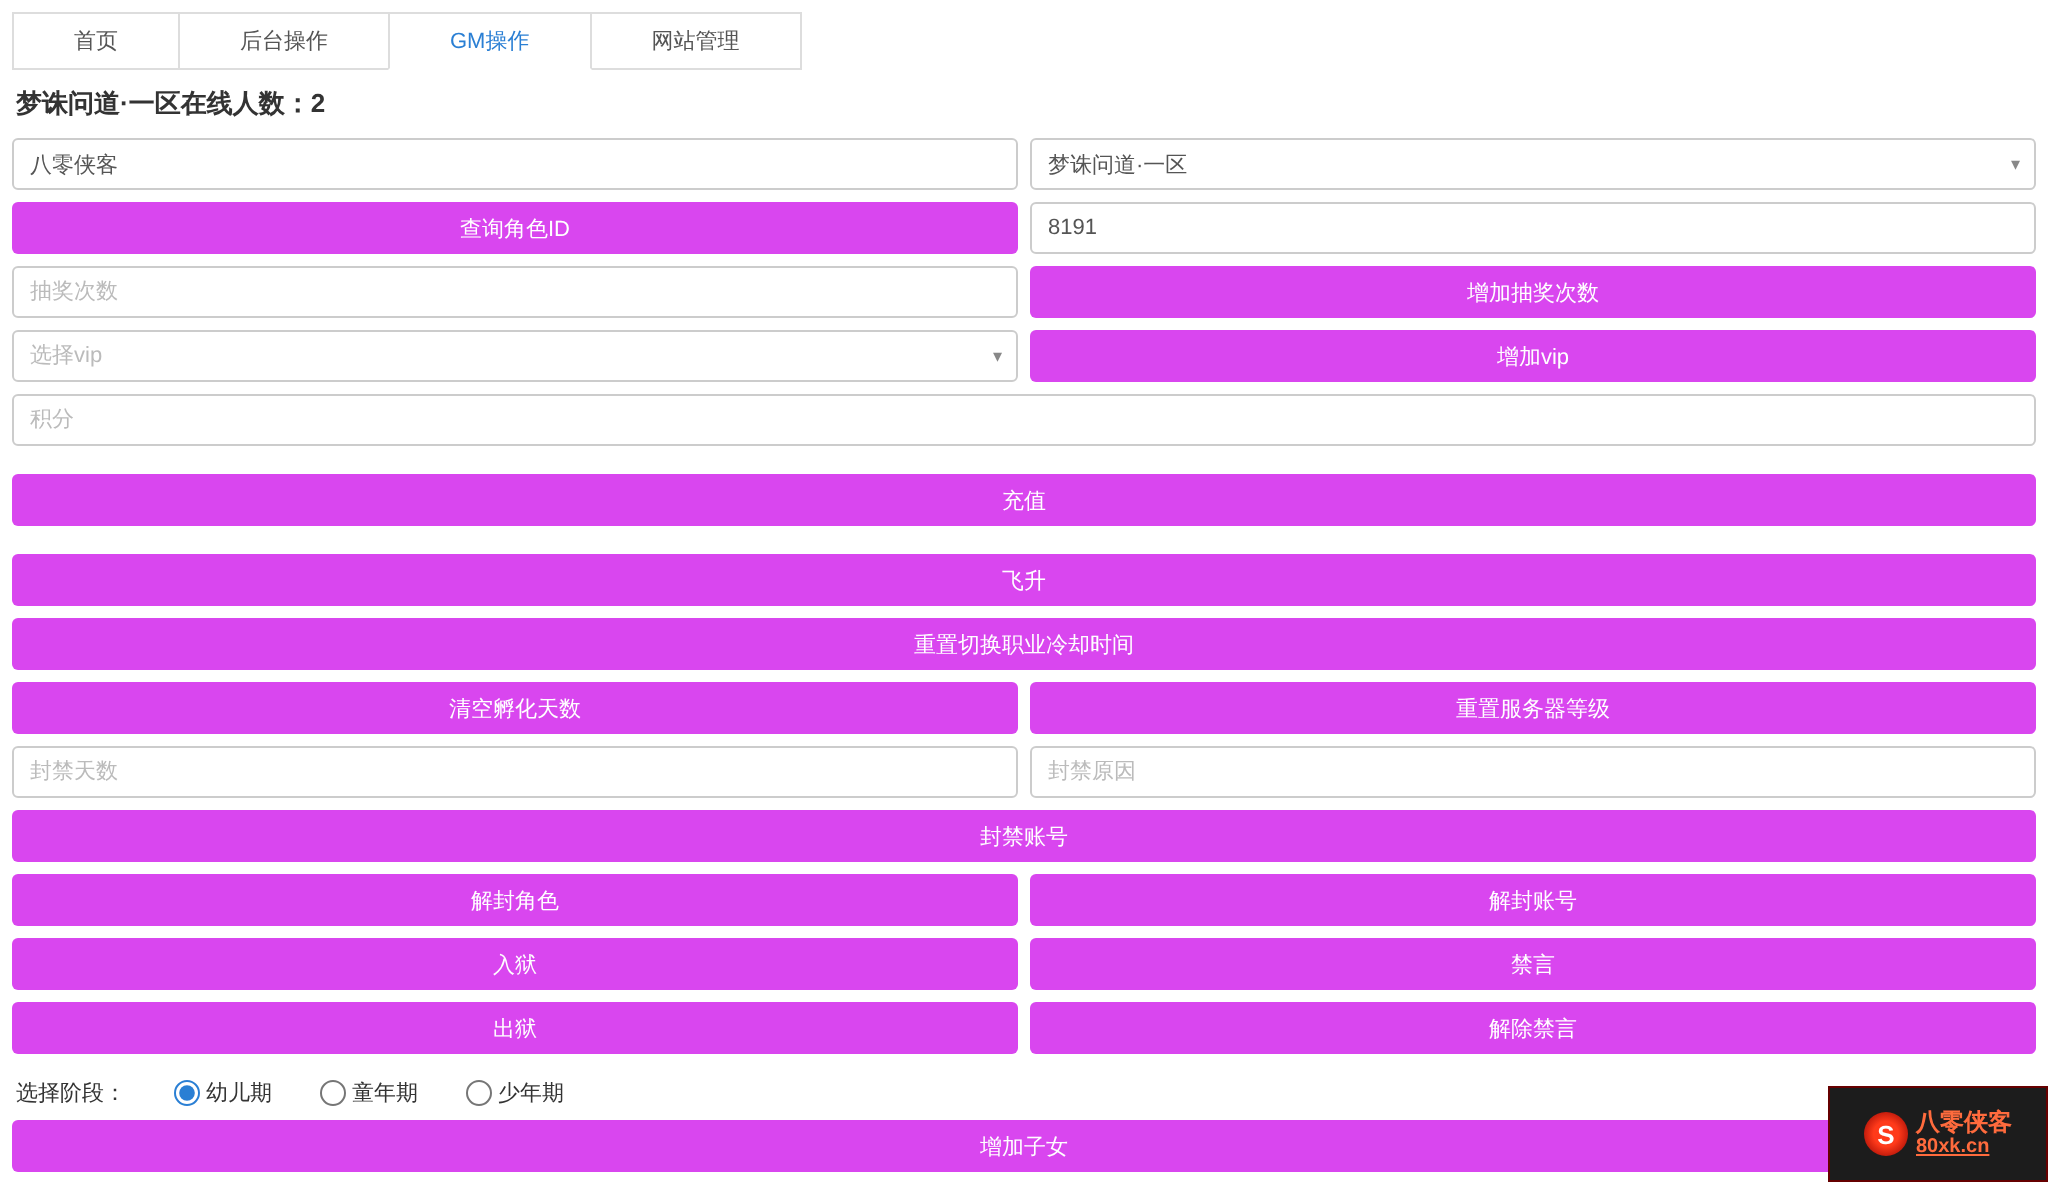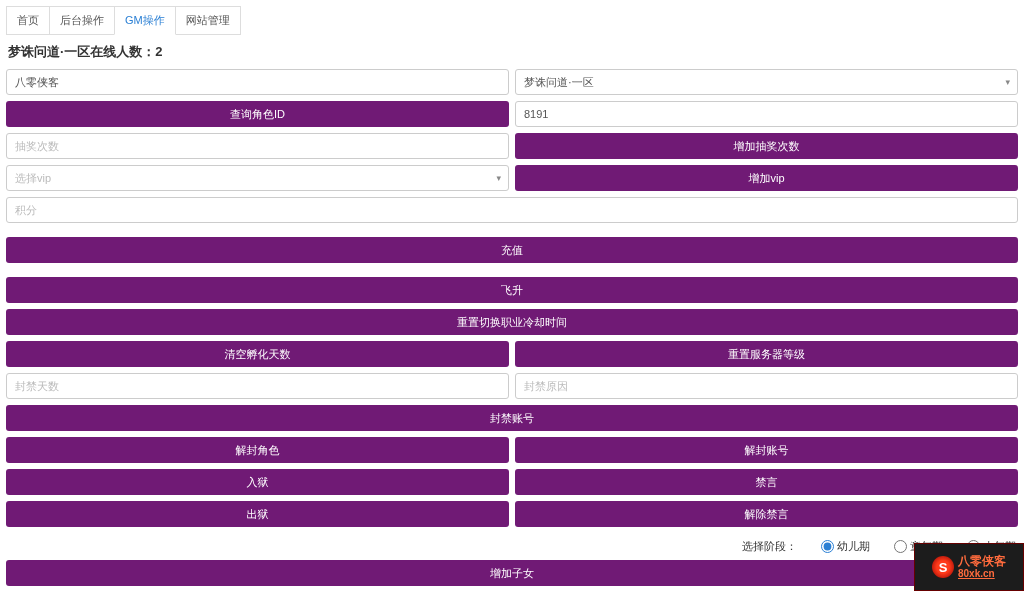--- a/index.html
+++ b/index.html
@@ -1,29 +1,29 @@
 <!DOCTYPE html>
 <html><head>
 <meta charset="utf-8">
 <style>
 * { box-sizing: border-box; margin: 0; padding: 0; }
 body { font-family: Arial, "Microsoft YaHei", sans-serif; font-size: 11px; background: #fff; color: #333; padding: 6px; }
 .tabs { display: flex; gap: 0; margin-bottom: 8px; }
-.tab { padding: 6px 10px; border: 1px solid #ddd; background: #fff; font-size: 11px; cursor: pointer; margin-right: -1px; color: #555; }
+.tab { padding: 6px 30px; border: 1px solid #ddd; background: #fff; font-size: 11px; cursor: pointer; margin-right: -1px; color: #555; }
 .tab.active { color: #2a7fd4; border-bottom-color: #fff; position: relative; z-index: 1; }
 .title { font-size: 13px; font-weight: bold; margin: 8px 0 8px 2px; color: #333; }
 .row { display: flex; gap: 6px; margin-bottom: 6px; }
 .col { flex: 1; }
 .input, .select { width: 100%; height: 26px; padding: 0 8px; border: 1px solid #ccc; border-radius: 3px; font-size: 11px; color: #888; background: #fff; }
 .input::placeholder { color: #bbb; }
 .select-wrap { position: relative; }
 .select-wrap .chev { position: absolute; right: 8px; top: 50%; transform: translateY(-50%); pointer-events: none; color: #888; font-size: 9px; }
 .value { color: #555; }
-.btn { width: 100%; height: 26px; background: #701a75; color: #fff; border: none; border-radius: 3px; font-size: 11px; cursor: pointer; display: flex; align-items: center; justify-content: center; }
-.radio-row { display: flex; align-items: center; gap: 24px; padding: 6px 2px; font-size: 11px; color: #333; justify-content: flex-end; }
+.btn { width: 100%; height: 26px; background: #d946ef; color: #fff; border: none; border-radius: 3px; font-size: 11px; cursor: pointer; display: flex; align-items: center; justify-content: center; }
+.radio-row { display: flex; align-items: center; gap: 24px; padding: 6px 2px; font-size: 11px; color: #333; }
 .radio-row label { display: flex; align-items: center; gap: 3px; cursor: pointer; }
 .radio-row input { accent-color: #2a7fd4; }
 .watermark { position: fixed; right: 0; bottom: 8px; width: 110px; height: 48px; background: #1c1c1c; border: 1px solid #600; display: flex; align-items: center; justify-content: center; font-size: 10px; color: #ff5733; font-weight: bold; }
 .watermark .logo { width: 22px; height: 22px; background: radial-gradient(circle, #ff3a1a 40%, #8b0000 100%); border-radius: 50%; margin-right: 4px; display: flex; align-items: center; justify-content: center; color: #fff; font-size: 13px; font-weight: bold; }
 .watermark .text { display: flex; flex-direction: column; line-height: 1.1; }
 .watermark .text .line1 { color: #ff6b3d; font-size: 12px; }
 .watermark .text .line2 { color: #ff6b3d; font-size: 10px; text-decoration: underline; }
 </style>
 </head>
 <body>

